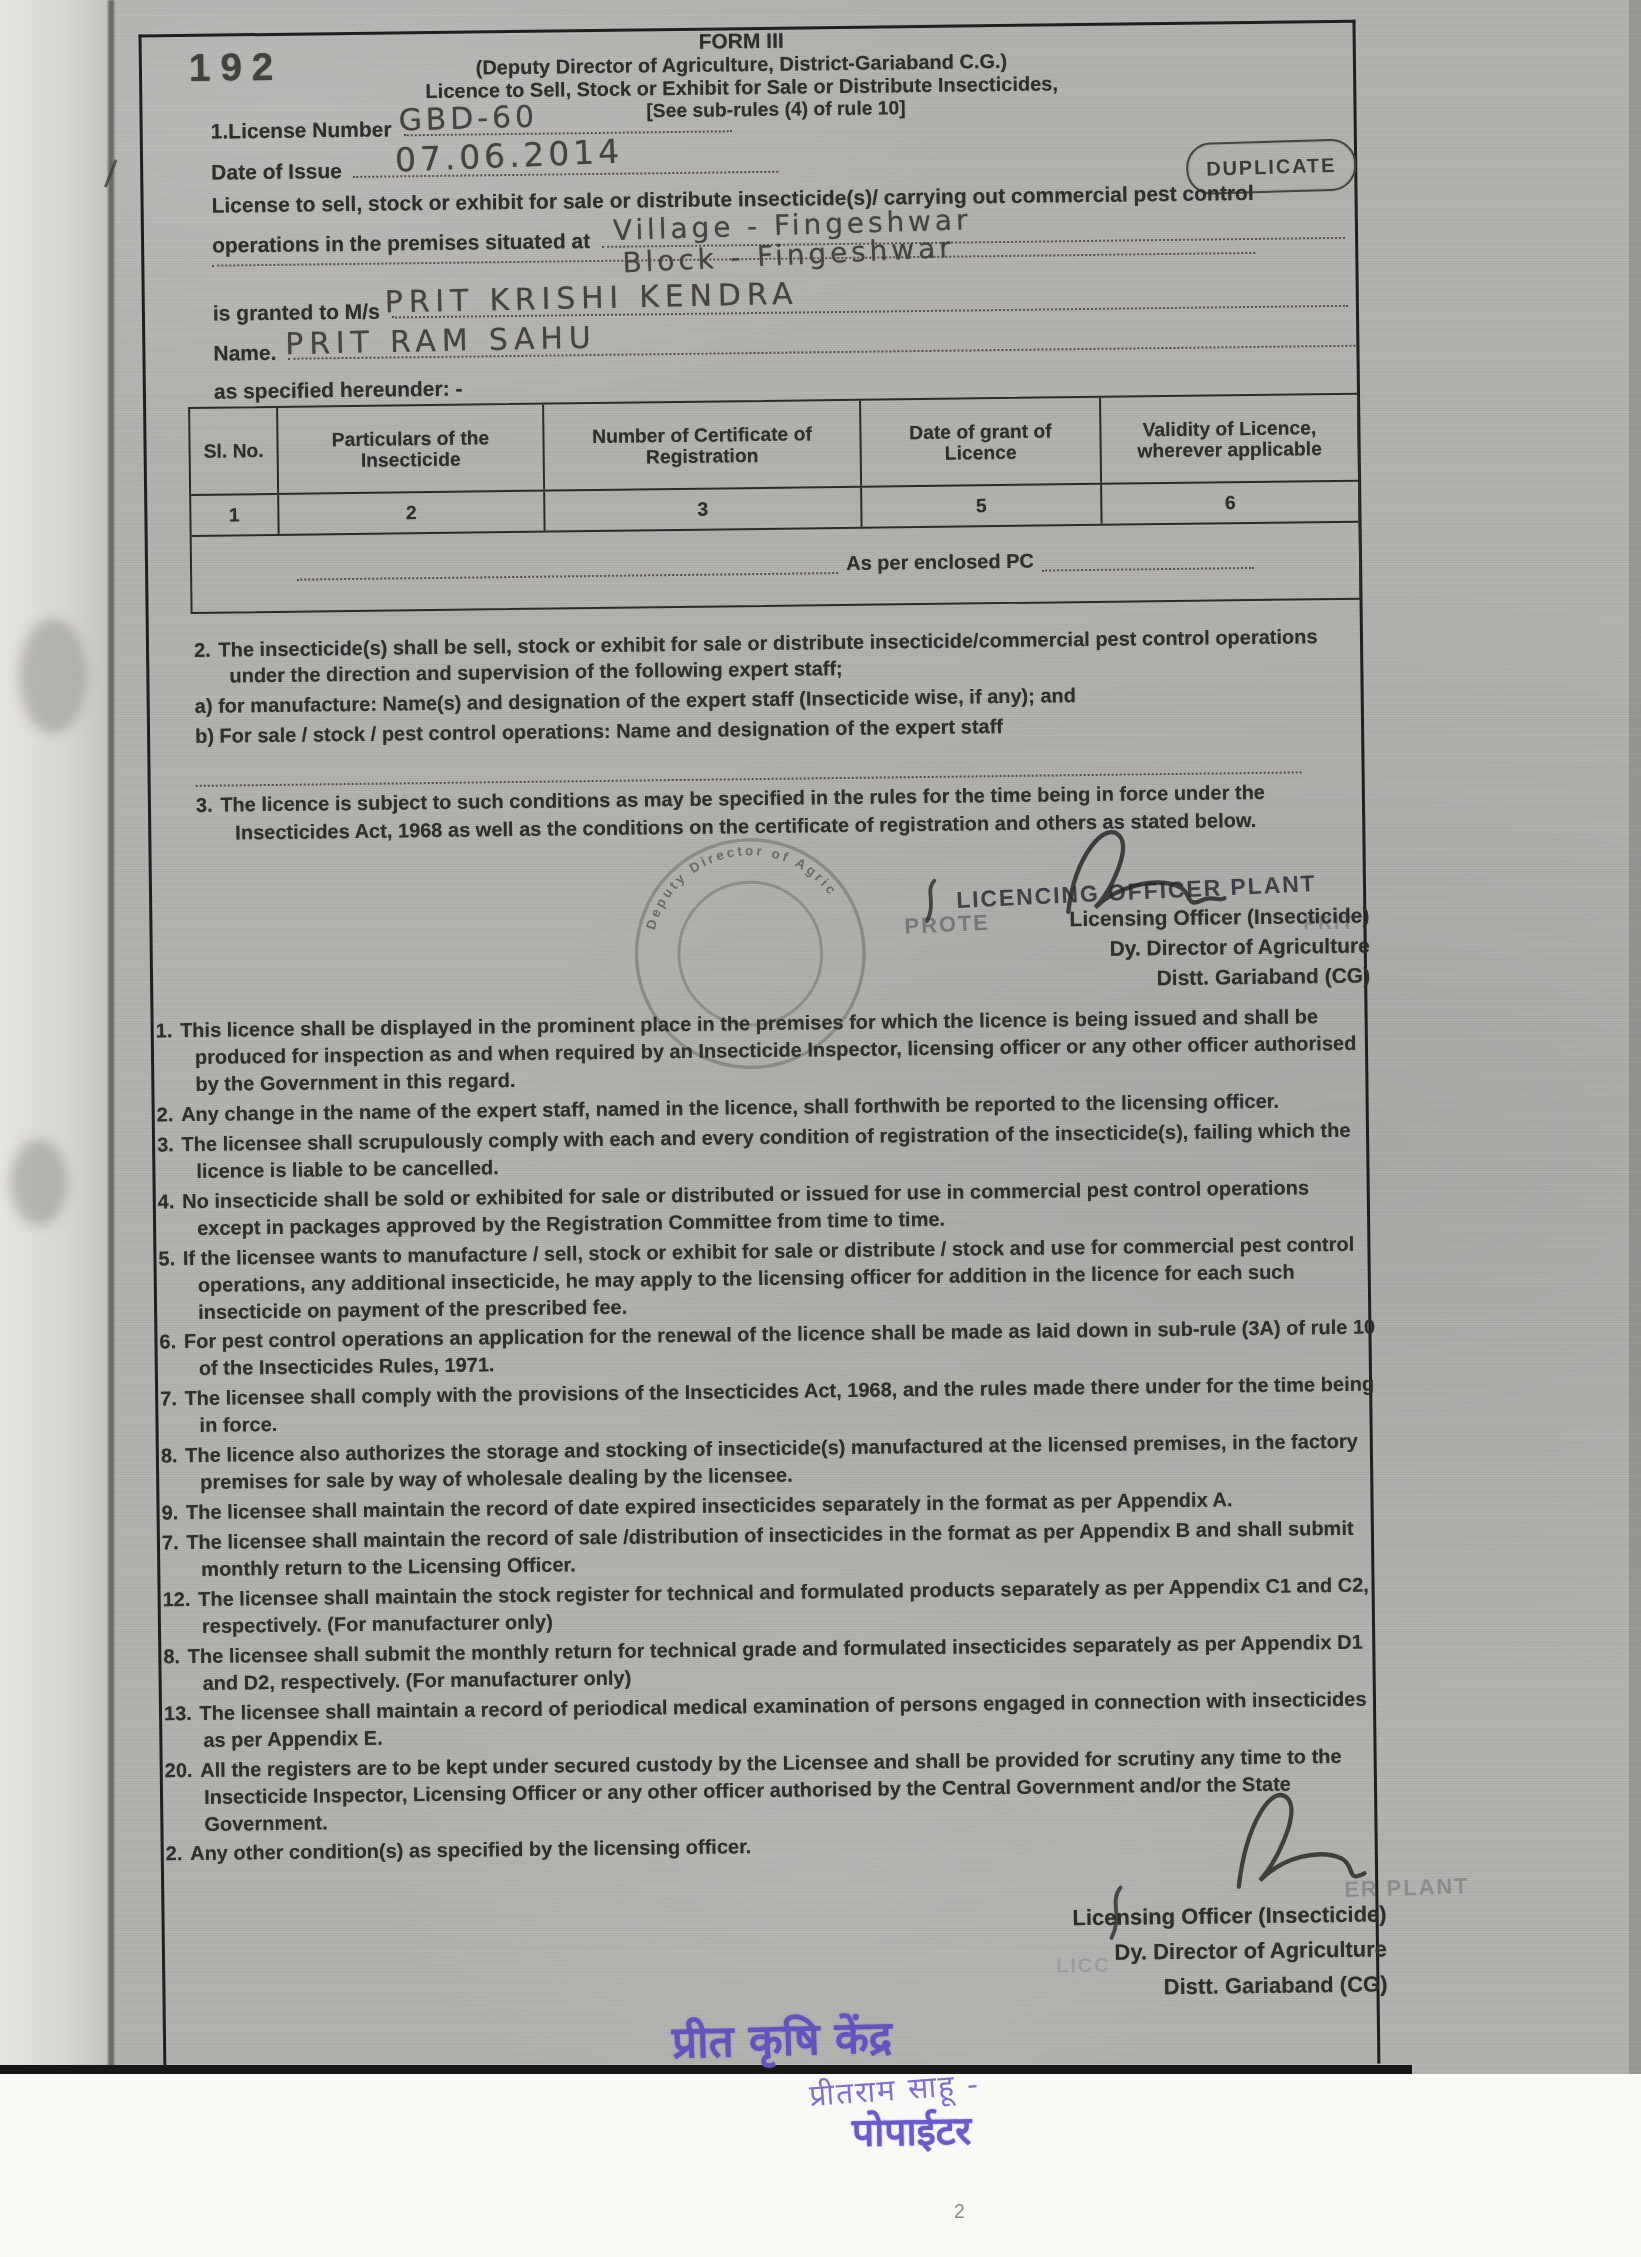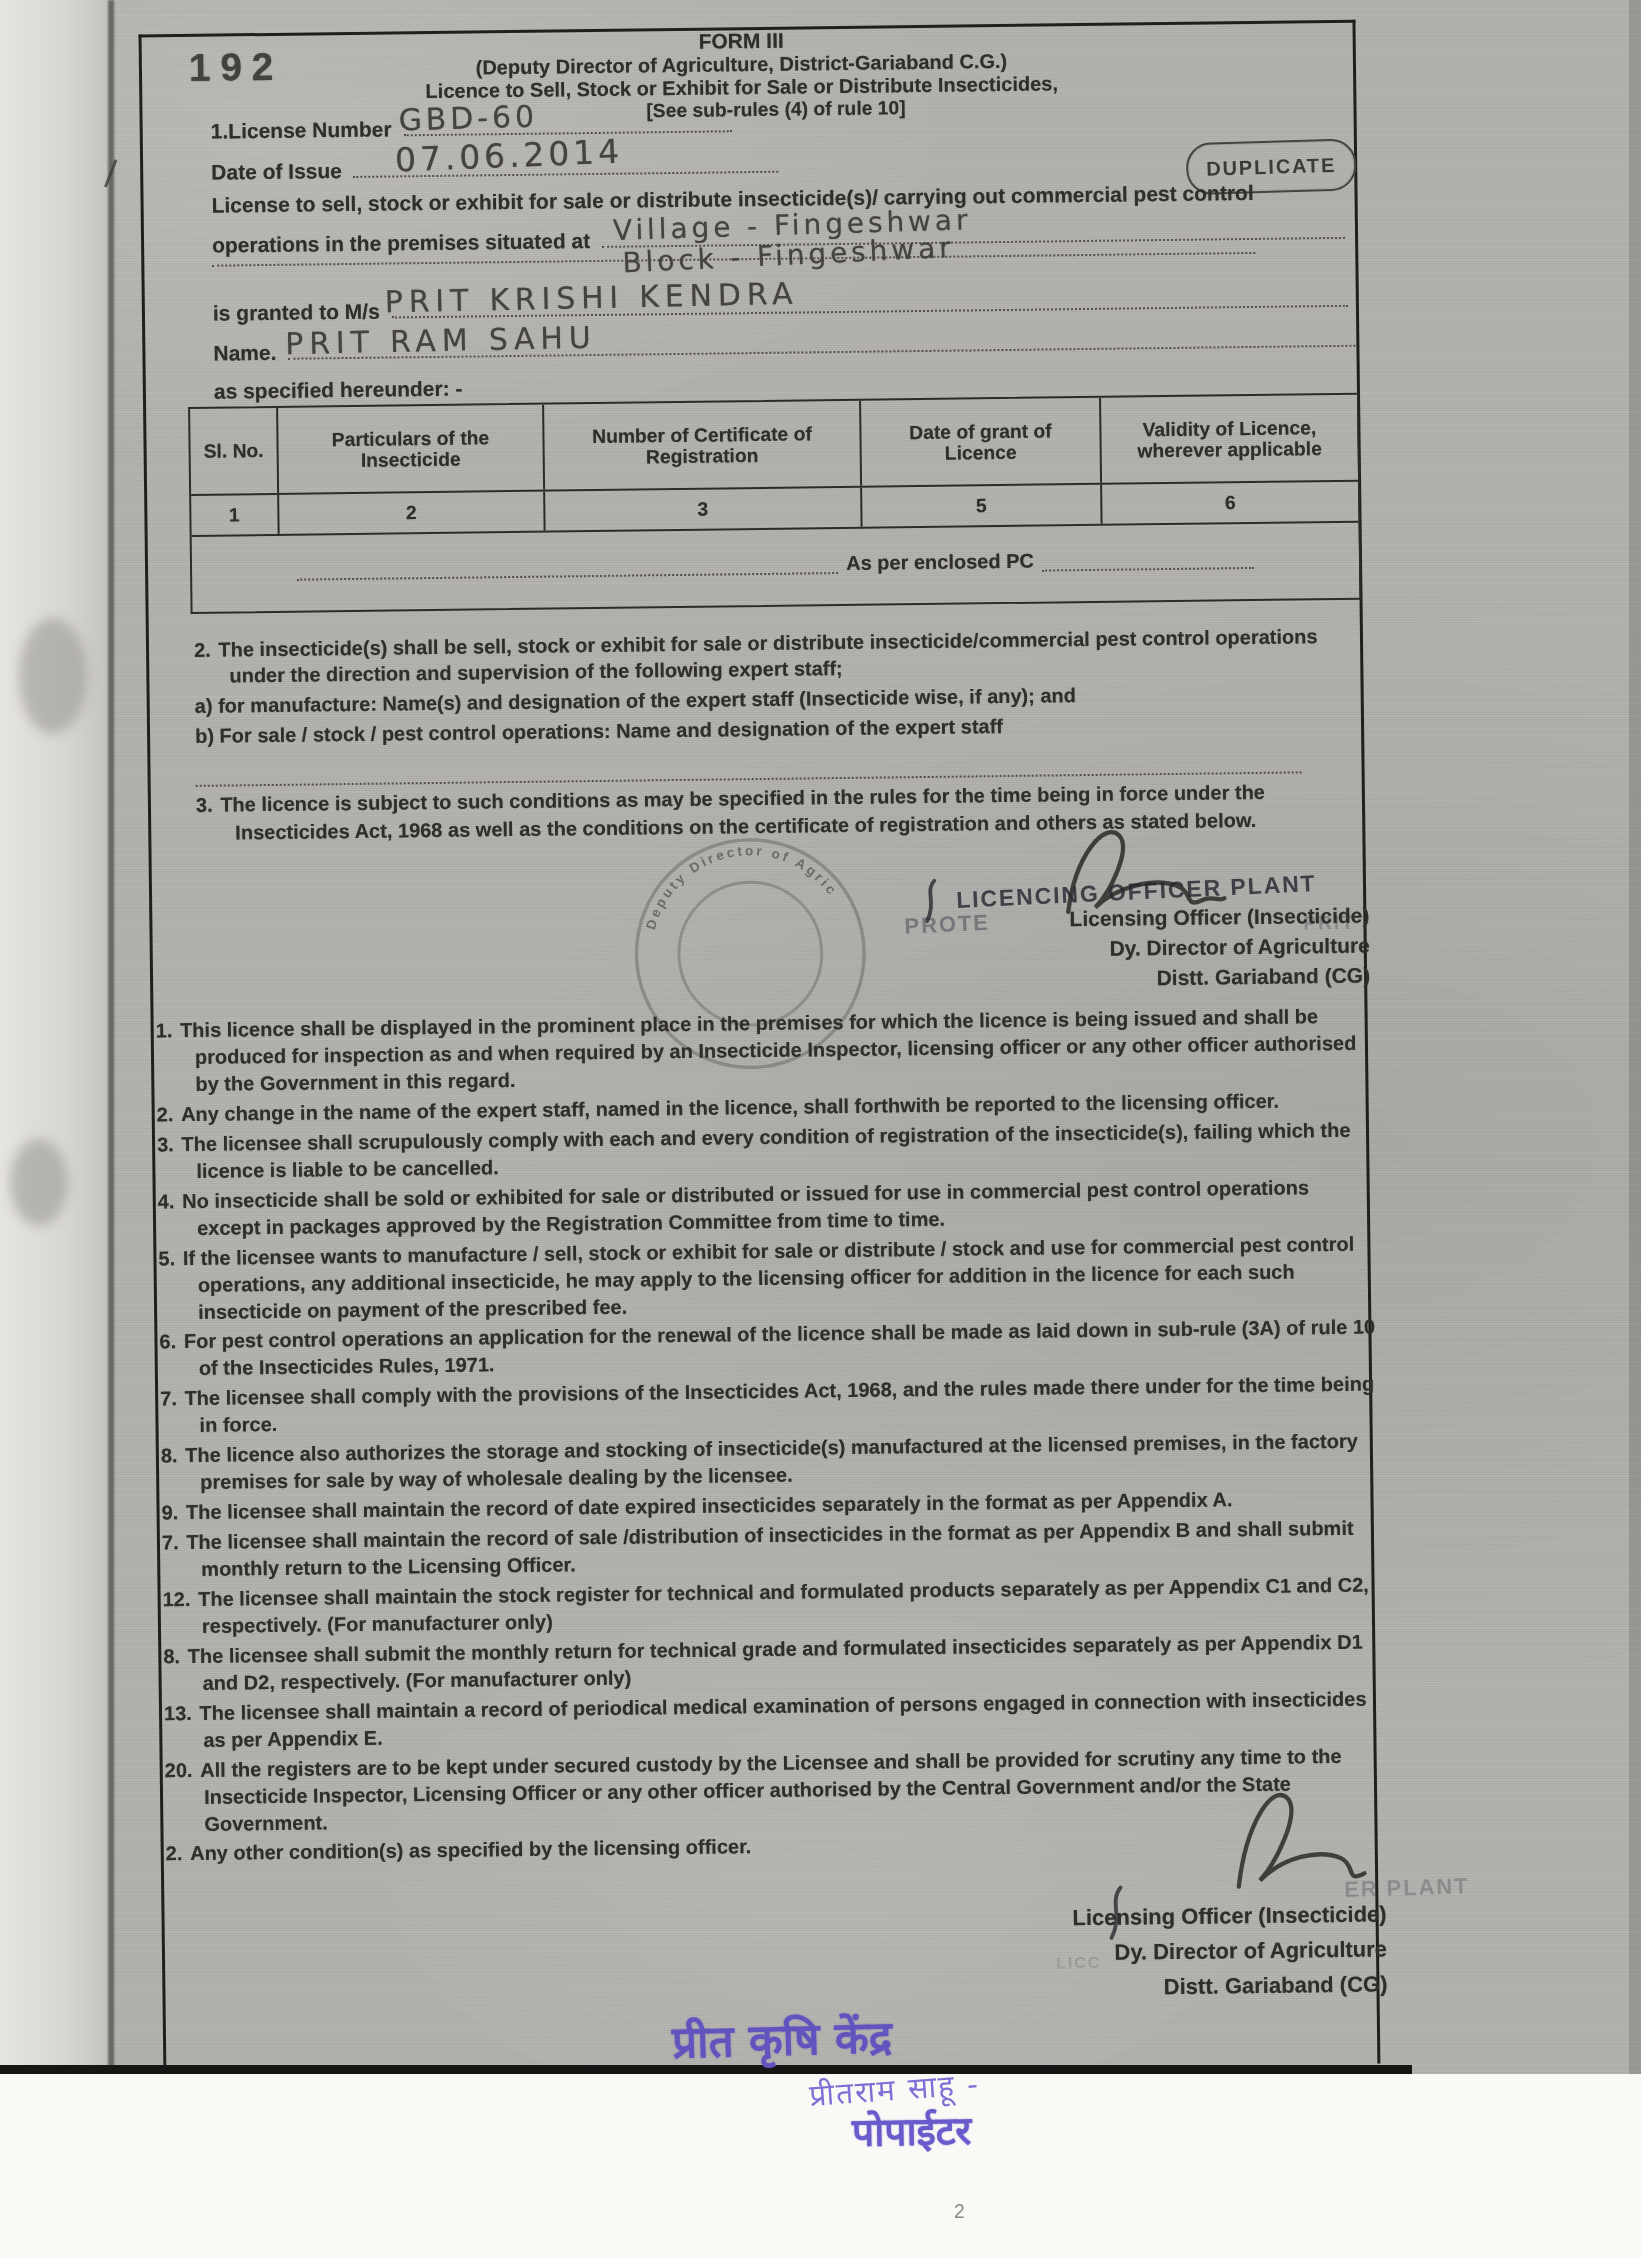--- a/index.html
+++ b/index.html
@@ -191,21 +191,21 @@
       <div class="cond"><span class="cnum">2.</span><span>Any other condition(s) as specified by the licensing officer.</span></div>
     </div>
 
     <svg class="abs" style="left:1188px;top:1778px;" width="174" height="126" viewBox="0 0 180 130">
       <path d="M42,118 C50,54 78,10 94,28 C106,44 82,92 64,112 C88,88 126,80 148,90 C164,98 152,116 172,106" fill="none" stroke="#2b2a28" stroke-width="4.5" stroke-linecap="round" opacity="0.85"></path>
     </svg>
     <svg class="abs" style="left:1091px;top:1888px;" width="29" height="58" viewBox="0 0 30 60">
       <path d="M20,4 C8,18 22,34 10,56" fill="none" stroke="#2b2a30" stroke-width="4" stroke-linecap="round" opacity="0.8"></path>
     </svg>
     <div class="abs frag" style="left:1334px;top:1883px;font-size:22px;opacity:.5;transform:rotate(-1deg);">ER PLANT</div>
-    <div class="abs frag" style="left:1045px;top:1958px;font-size:16px;opacity:.3;">LICC</div>
+    <div class="abs frag" style="left:1045px;top:1958px;font-size:20px;opacity:.3;">LICC</div>
     <div class="abs officer print" style="left:922px;top:1904px;width:454px;font-size:22px;line-height:35px;">
       <div>Licensing Officer (Insecticide)</div>
       <div>Dy. Director of Agriculture</div>
       <div>Distt. Gariaband (CG)</div>
     </div>
   </div>
 
   <div class="abs bottombar"></div>
 
   <div class="abs purple" style="left:555px;top:2008px;width:454px;text-align:center;font-size:44px;font-weight:700;transform:rotate(-1.5deg);text-shadow:0 0 1.9px rgba(98,84,189,.65);z-index:5;">प्रीत कृषि केंद्र</div>

